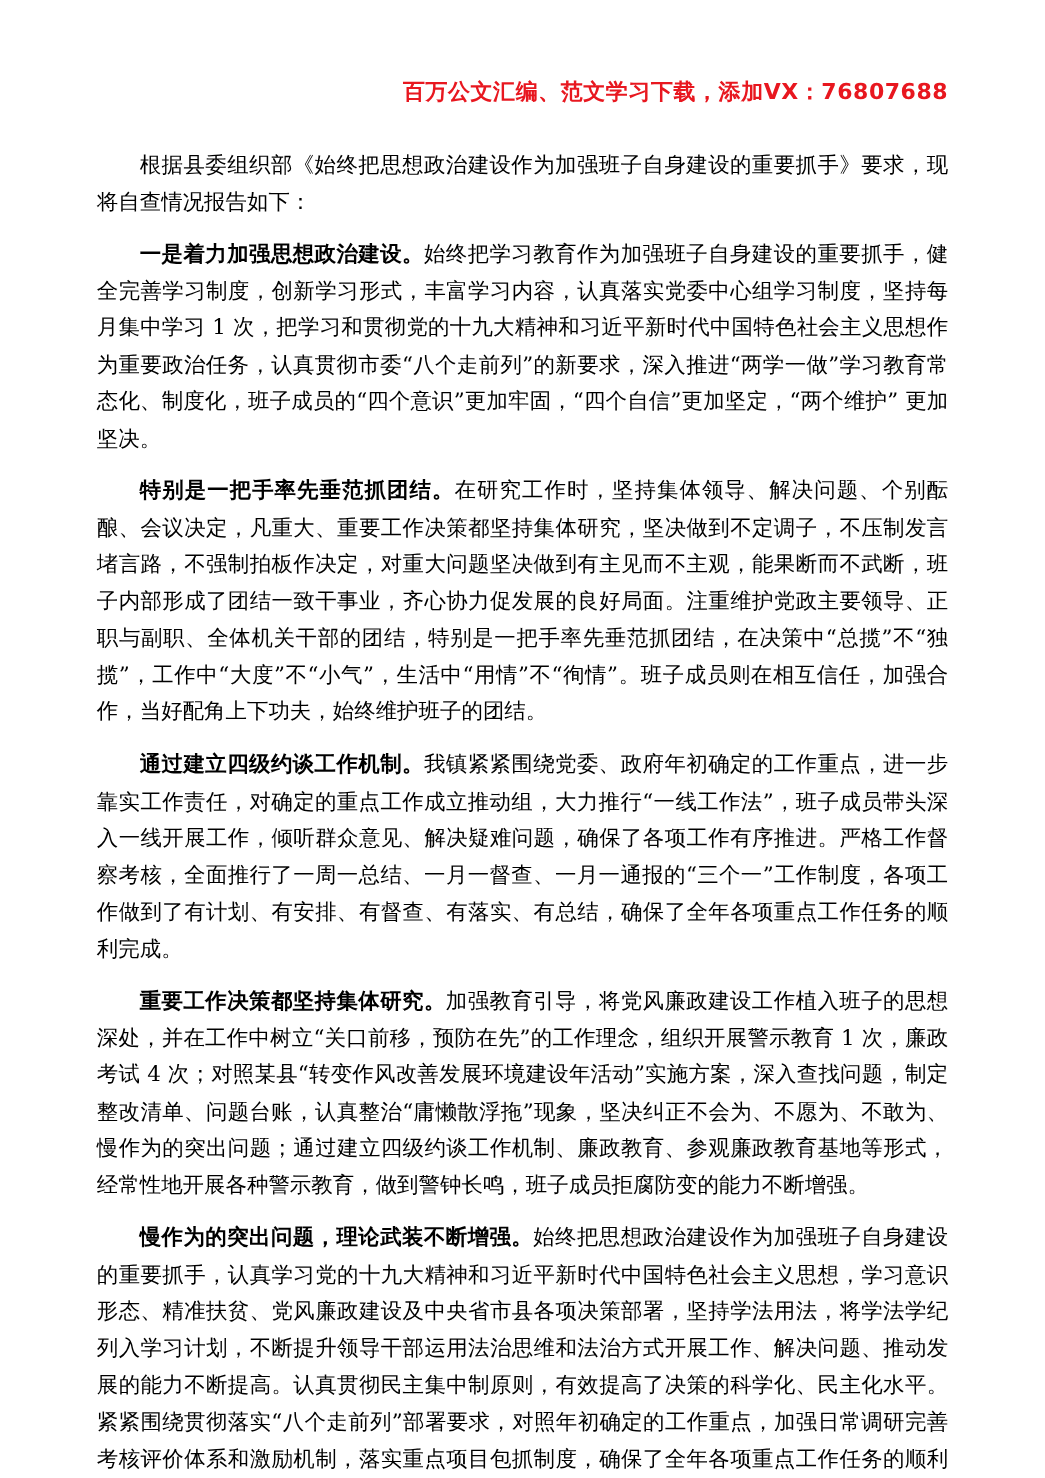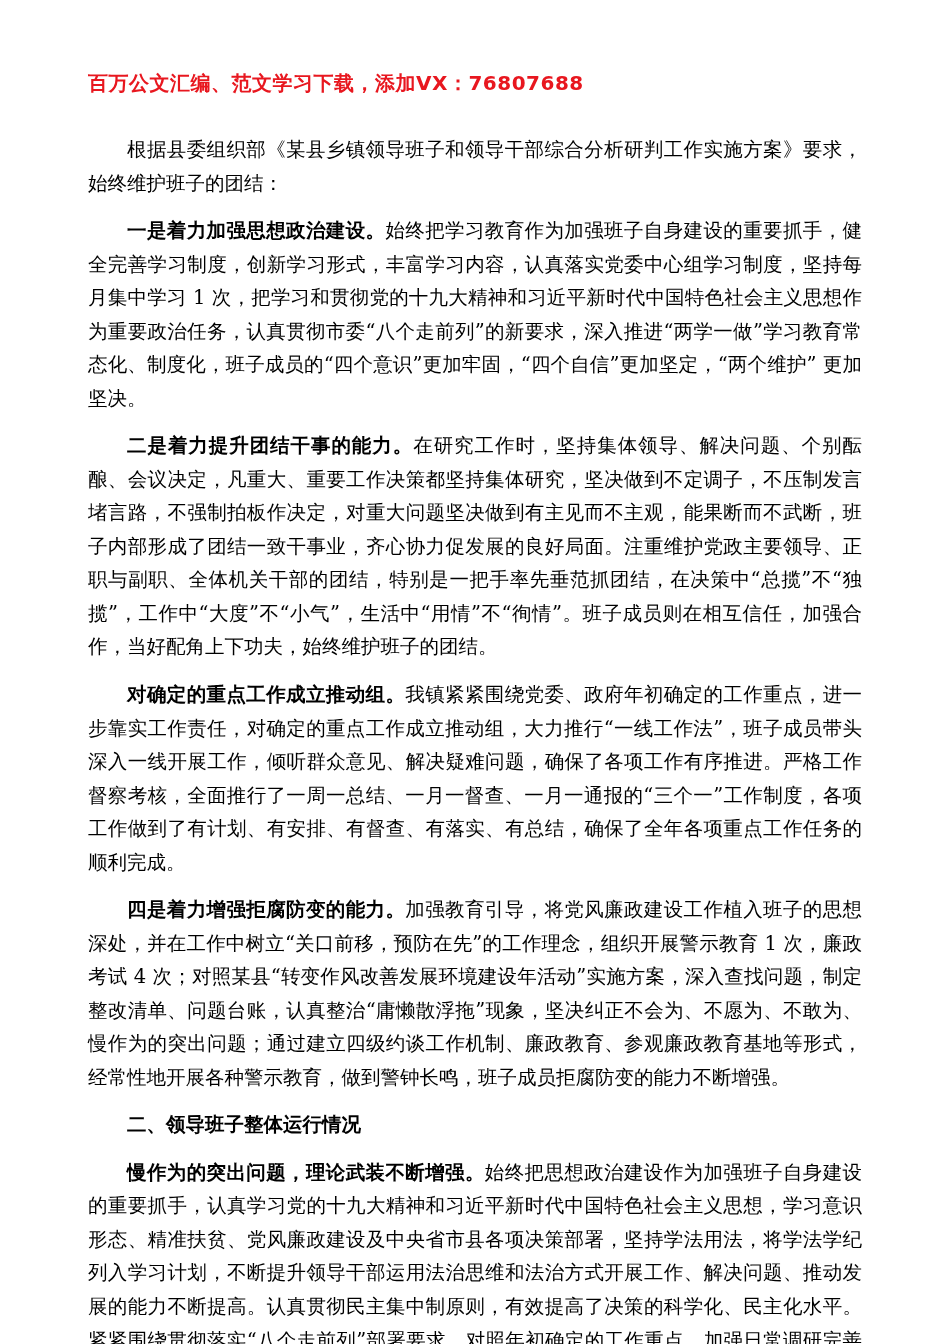--- a/index.html
+++ b/index.html
@@ -14,21 +14,21 @@
     color: #000000;
   }
   .page {
     width: 950px;
     min-height: 1344px;
     box-sizing: border-box;
     padding: 52px 88px 40px 88px;
     position: relative;
   }
   .banner {
-    text-align: left;
+    text-align: right;
     color: #e8171f;
     font-size: 20px;
     font-weight: bold;
     letter-spacing: 0.5px;
     font-family: "DejaVu Sans", "Liberation Sans", sans-serif;
     margin: 18px 0 36px 0;
     white-space: nowrap;
   }
   .body-text {
     font-size: 19.5px;
@@ -52,29 +52,28 @@
 </style>
 </head>
 <body>
 
 <div class="page">
 
   <div class="banner" style="color: rgb(232, 23, 31);">百万公文汇编、范文学习下载，添加VX：76807688</div>
 
   <div class="body-text">
 
-    <p class="para">根据县委组织部《某县乡镇领导班子和领导干部综合分析研判工作实施方案》要求，始终维护班子的团结：</p>
+    <p class="para">根据县委组织部《始终把思想政治建设作为加强班子自身建设的重要抓手》要求，现将自查情况报告如下：</p>
 
 
     <p class="para"><span class="lead">一是着力加强思想政治建设。</span><span>始终把学习教育作为加强班子自身建设的重要抓手，健全完善学习制度，创新学习形式，丰富学习内容，认真落实党委中心组学习制度，坚持每月集中学习 1 次，把学习和贯彻党的十九大精神和习近平新时代中国特色社会主义思想作为重要政治任务，认真贯彻市委“八个走前列”的新要求，深入推进“两学一做”学习教育常态化、制度化，班子成员的“四个意识”更加牢固，“四个自信”更加坚定，“两个维护” 更加坚决。</span></p>
 
-    <p class="para"><span class="lead">二是着力提升团结干事的能力。</span><span>在研究工作时，坚持集体领导、解决问题、个别酝酿、会议决定，凡重大、重要工作决策都坚持集体研究，坚决做到不定调子，不压制发言堵言路，不强制拍板作决定，对重大问题坚决做到有主见而不主观，能果断而不武断，班子内部形成了团结一致干事业，齐心协力促发展的良好局面。注重维护党政主要领导、正职与副职、全体机关干部的团结，特别是一把手率先垂范抓团结，在决策中“总揽”不“独揽”，工作中“大度”不“小气”，生活中“用情”不“徇情”。班子成员则在相互信任，加强合作，当好配角上下功夫，始终维护班子的团结。</span></p>
+    <p class="para"><span class="lead">特别是一把手率先垂范抓团结。</span><span>在研究工作时，坚持集体领导、解决问题、个别酝酿、会议决定，凡重大、重要工作决策都坚持集体研究，坚决做到不定调子，不压制发言堵言路，不强制拍板作决定，对重大问题坚决做到有主见而不主观，能果断而不武断，班子内部形成了团结一致干事业，齐心协力促发展的良好局面。注重维护党政主要领导、正职与副职、全体机关干部的团结，特别是一把手率先垂范抓团结，在决策中“总揽”不“独揽”，工作中“大度”不“小气”，生活中“用情”不“徇情”。班子成员则在相互信任，加强合作，当好配角上下功夫，始终维护班子的团结。</span></p>
 
-    <p class="para"><span class="lead">对确定的重点工作成立推动组。</span><span>我镇紧紧围绕党委、政府年初确定的工作重点，进一步靠实工作责任，对确定的重点工作成立推动组，大力推行“一线工作法”，班子成员带头深入一线开展工作，倾听群众意见、解决疑难问题，确保了各项工作有序推进。严格工作督察考核，全面推行了一周一总结、一月一督查、一月一通报的“三个一”工作制度，各项工作做到了有计划、有安排、有督查、有落实、有总结，确保了全年各项重点工作任务的顺利完成。</span></p>
+    <p class="para"><span class="lead">通过建立四级约谈工作机制。</span><span>我镇紧紧围绕党委、政府年初确定的工作重点，进一步靠实工作责任，对确定的重点工作成立推动组，大力推行“一线工作法”，班子成员带头深入一线开展工作，倾听群众意见、解决疑难问题，确保了各项工作有序推进。严格工作督察考核，全面推行了一周一总结、一月一督查、一月一通报的“三个一”工作制度，各项工作做到了有计划、有安排、有督查、有落实、有总结，确保了全年各项重点工作任务的顺利完成。</span></p>
 
-    <p class="para"><span class="lead">四是着力增强拒腐防变的能力。</span><span>加强教育引导，将党风廉政建设工作植入班子的思想深处，并在工作中树立“关口前移，预防在先”的工作理念，组织开展警示教育 1 次，廉政考试 4 次；对照某县“转变作风改善发展环境建设年活动”实施方案，深入查找问题，制定整改清单、问题台账，认真整治“庸懒散浮拖”现象，坚决纠正不会为、不愿为、不敢为、慢作为的突出问题；通过建立四级约谈工作机制、廉政教育、参观廉政教育基地等形式，经常性地开展各种警示教育，做到警钟长鸣，班子成员拒腐防变的能力不断增强。</span></p>
+    <p class="para"><span class="lead">重要工作决策都坚持集体研究。</span><span>加强教育引导，将党风廉政建设工作植入班子的思想深处，并在工作中树立“关口前移，预防在先”的工作理念，组织开展警示教育 1 次，廉政考试 4 次；对照某县“转变作风改善发展环境建设年活动”实施方案，深入查找问题，制定整改清单、问题台账，认真整治“庸懒散浮拖”现象，坚决纠正不会为、不愿为、不敢为、慢作为的突出问题；通过建立四级约谈工作机制、廉政教育、参观廉政教育基地等形式，经常性地开展各种警示教育，做到警钟长鸣，班子成员拒腐防变的能力不断增强。</span></p>
 
-    <p class="heading">二、领导班子整体运行情况</p>
 
     <p class="para"><span class="lead">慢作为的突出问题，理论武装不断增强。</span><span>始终把思想政治建设作为加强班子自身建设的重要抓手，认真学习党的十九大精神和习近平新时代中国特色社会主义思想，学习意识形态、精准扶贫、党风廉政建设及中央省市县各项决策部署，坚持学法用法，将学法学纪列入学习计划，不断提升领导干部运用法治思维和法治方式开展工作、解决问题、推动发展的能力不断提高。认真贯彻民主集中制原则，有效提高了决策的科学化、民主化水平。紧紧围绕贯彻落实“八个走前列”部署要求，对照年初确定的工作重点，加强日常调研完善考核评价体系和激励机制，落实重点项目包抓制度，确保了全年各项重点工作任务的顺利完成。</span></p>
 
   </div>
 </div>
 
 </body></html>

